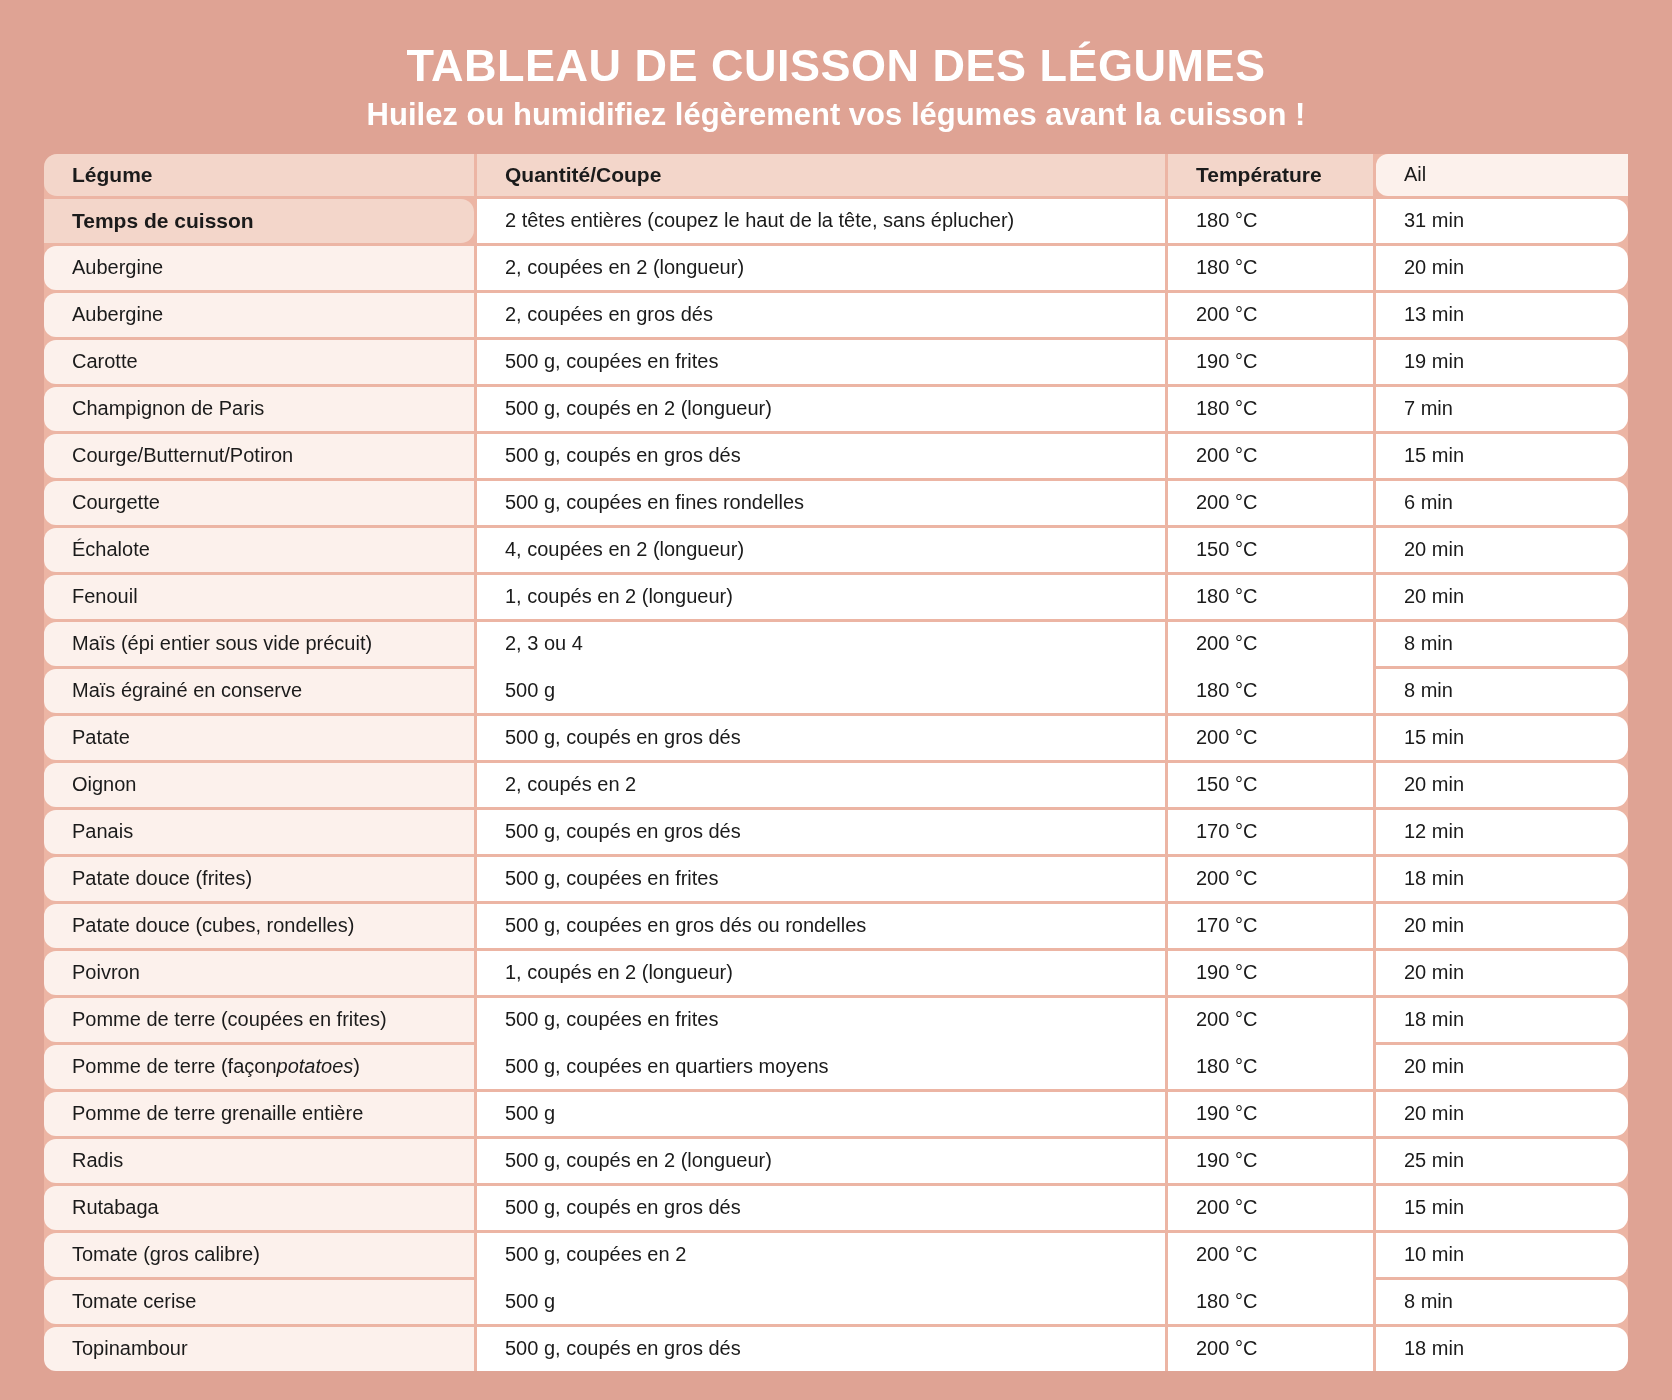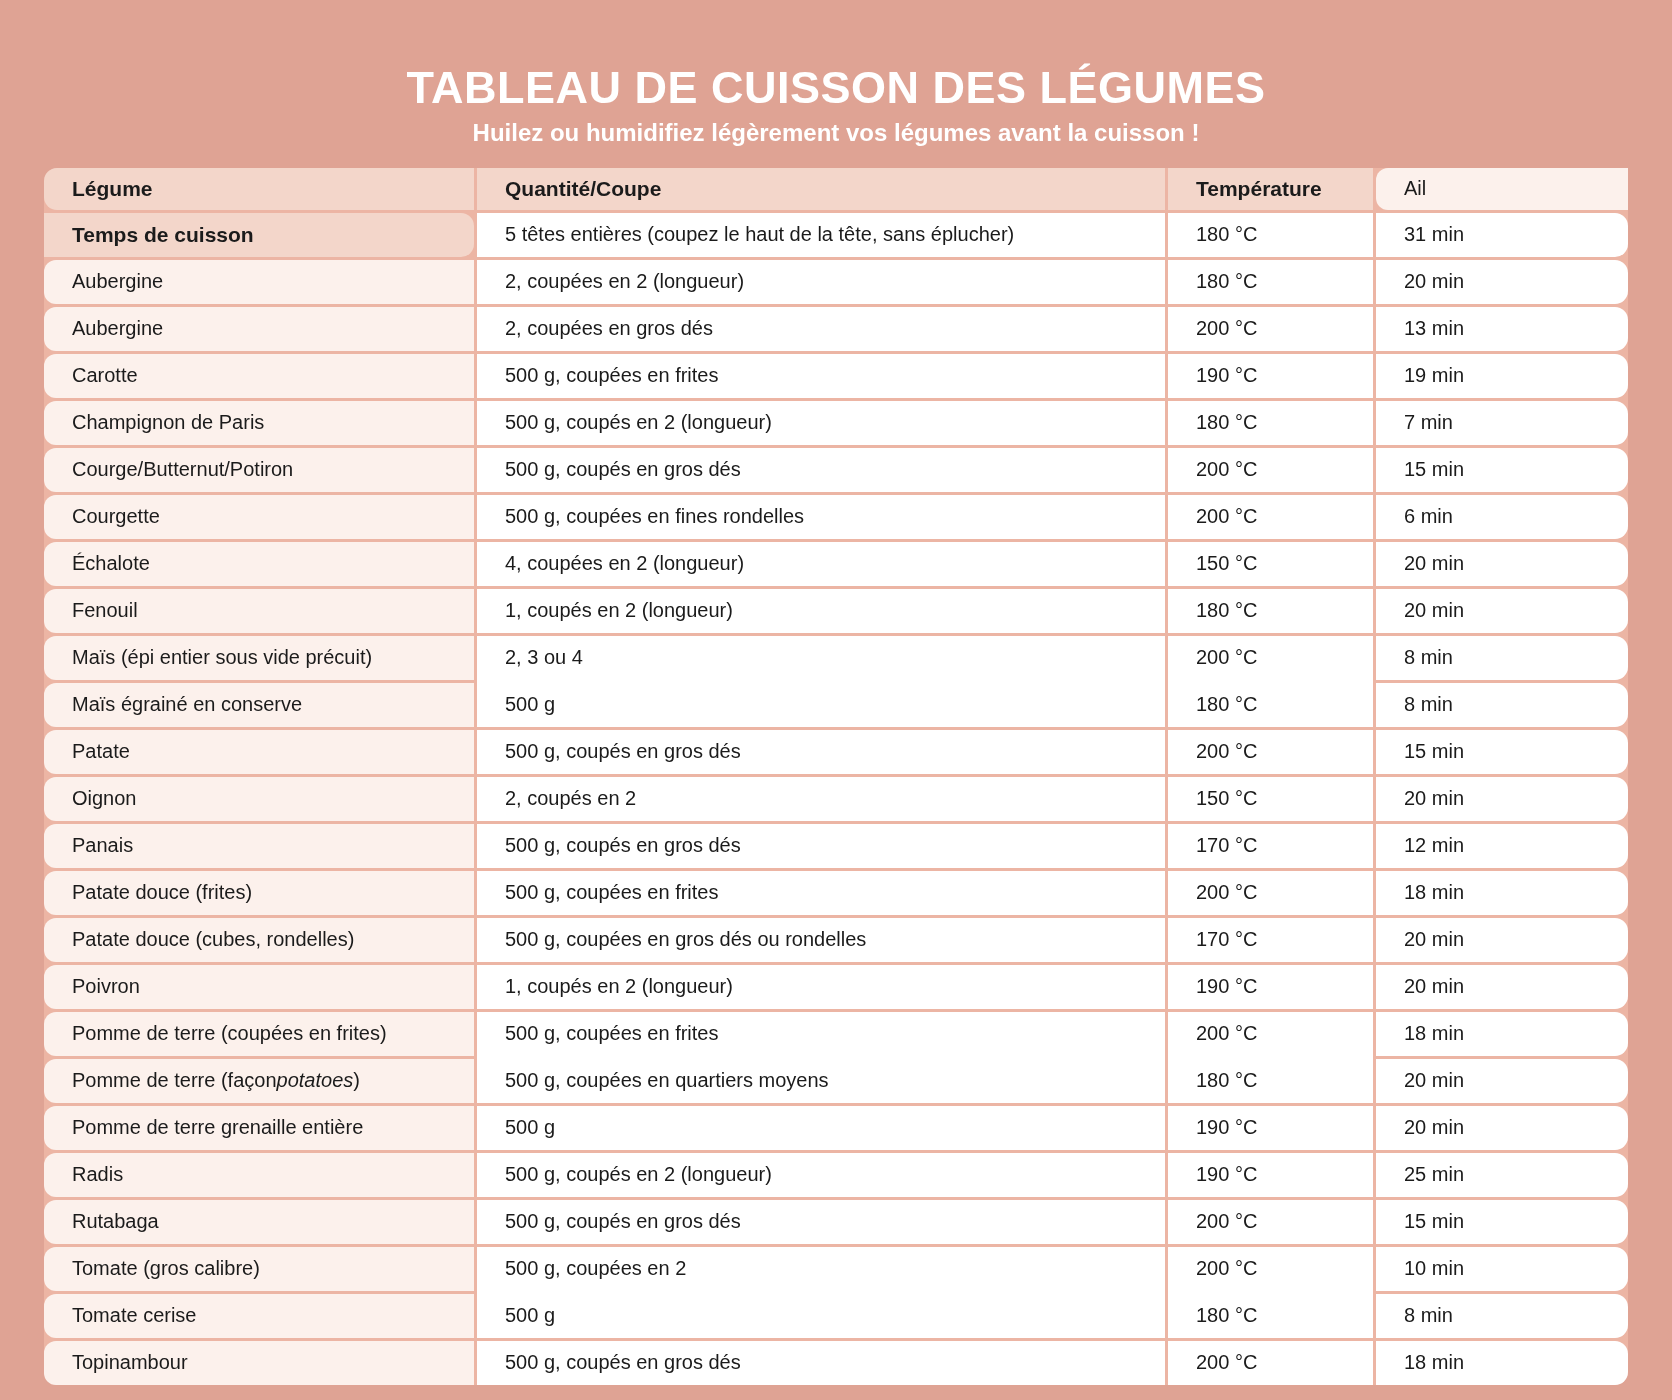--- a/index.html
+++ b/index.html
@@ -11,27 +11,27 @@
     --text:#1b1b1b;
     --title-text:#ffffff;
   }
   html,body{margin:0;padding:0;}
   body{
     width:1672px;height:1400px;overflow:hidden;
     background:var(--background);
     font-family:"Liberation Sans", sans-serif;
     color:var(--text);
   }
-  .page-header{text-align:center;padding-top:52px;margin-top:10px;}
+  .page-header{text-align:center;padding-top:40px;}
   .page-title{
     margin:0;font-size:45px;font-weight:bold;color:var(--title-text);
     letter-spacing:.5px;line-height:1.15;
   }
   .page-subtitle{
-    margin:5px 0 0 0;font-size:24px;font-weight:bold;color:var(--title-text);
+    margin:5px 0 0 0;font-size:31px;font-weight:bold;color:var(--title-text);
   }
   .table-wrap{margin:21px 44px 0 44px;}
   .grid{
     display:grid;
     grid-template-columns:430px 688px 205px 252px;
     grid-template-rows:42px;
     grid-auto-rows:44px;
     gap:3px;
     background:var(--divider);
     border-radius:14px;
@@ -64,21 +64,21 @@
   <p class="page-subtitle">Huilez ou humidifiez légèrement vos légumes avant la cuisson !</p>
 </header>
 
 <div class="table-wrap">
   <div class="grid">
     <div class="cell hdr c1">Légume</div>
     <div class="cell hdr c2">Quantité/Coupe</div>
     <div class="cell hdr c3">Température</div>
     <div class="cell c1">Ail</div>
   <div class="cell hdr c4">Temps de cuisson</div>
-      <div class="cell c2">5 têtes entières (coupez le haut de la tête, sans éplucher)</div>
+      <div class="cell c2">2 têtes entières (coupez le haut de la tête, sans éplucher)</div>
       <div class="cell c3">180 °C</div>
       <div class="cell c4">31 min</div>
       <div class="cell c1">Aubergine</div>
       <div class="cell c2">2, coupées en 2 (longueur)</div>
       <div class="cell c3">180 °C</div>
       <div class="cell c4">20 min</div>
       <div class="cell c1">Aubergine</div>
       <div class="cell c2">2, coupées en gros dés</div>
       <div class="cell c3">200 °C</div>
       <div class="cell c4">13 min</div>

